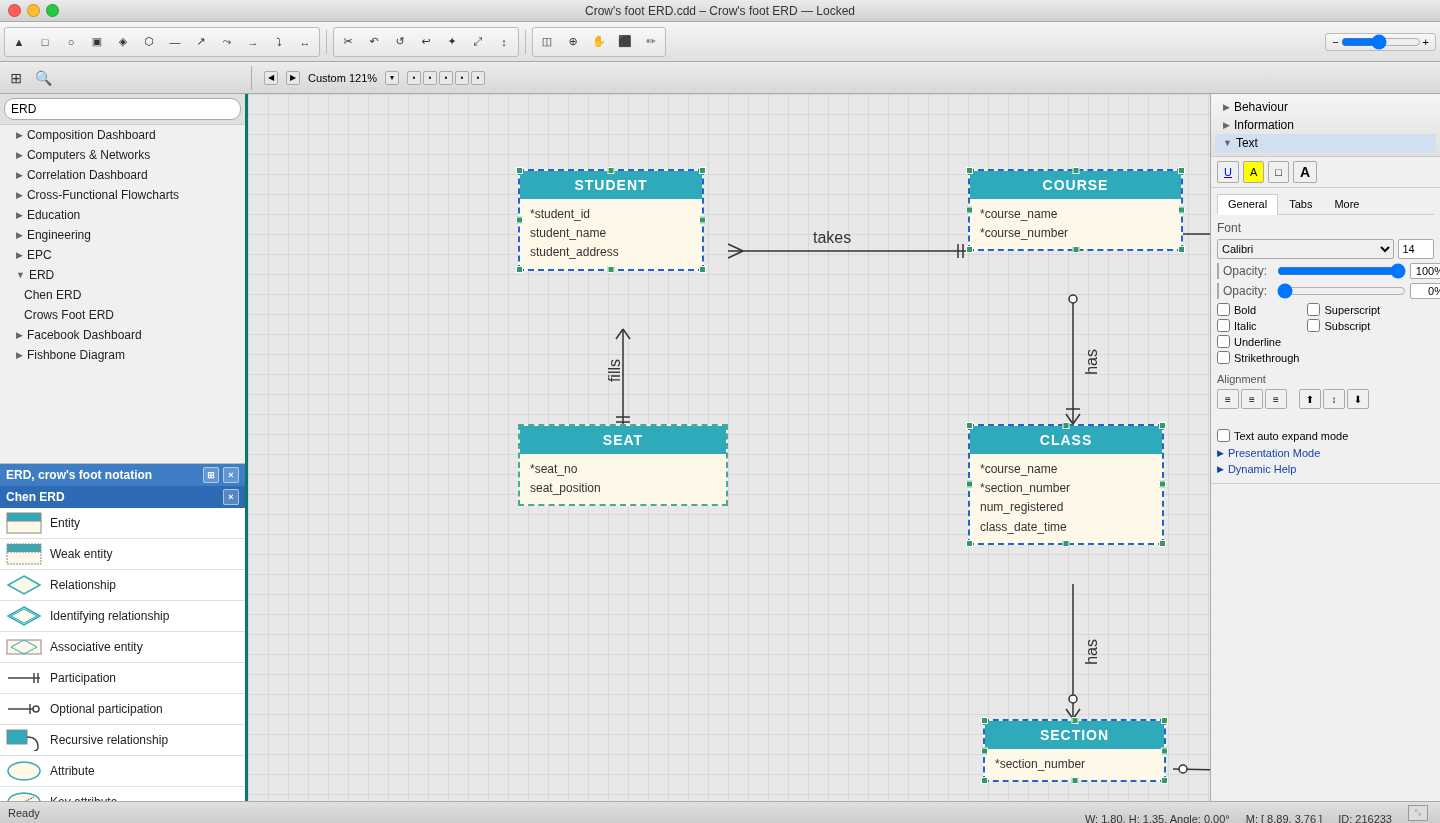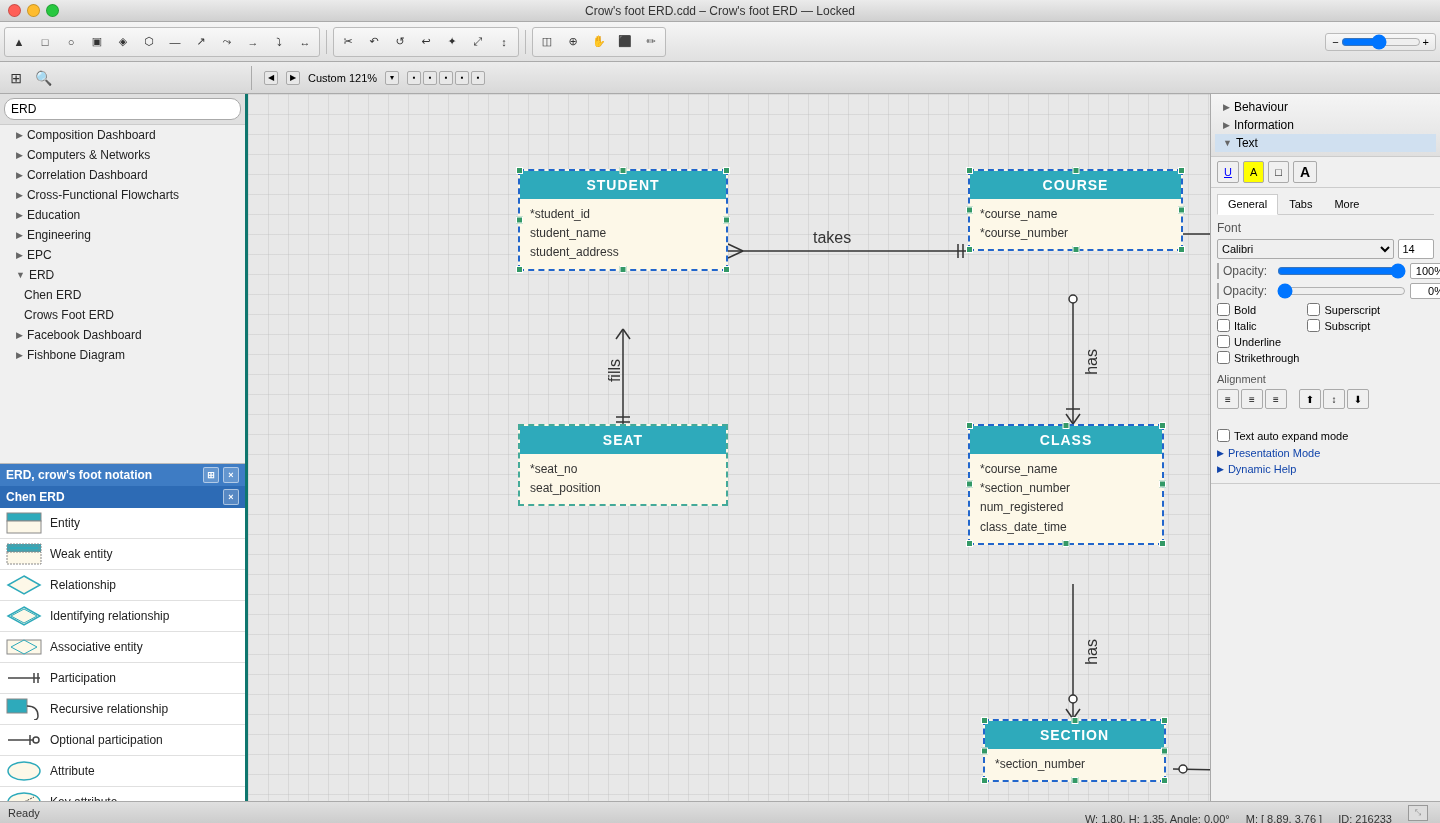--- a/index.html
+++ b/index.html
@@ -591,36 +591,36 @@
             <line x1="28" y1="6" x2="28" y2="16" stroke="#444" stroke-width="1.5"></line>
             <line x1="32" y1="6" x2="32" y2="16" stroke="#444" stroke-width="1.5"></line>
           </svg>
         </div>
         <span class="stencil-label">Participation</span>
       </div>
 
       <div class="stencil-item">
         <div class="stencil-icon">
           <svg width="36" height="22" viewBox="0 0 36 22">
-            <rect x="1" y="1" width="20" height="14" fill="#2eaabb" stroke="#888" stroke-width="1"></rect>
-            <path d="M21 8 Q32 8 32 18 Q32 22 28 22" fill="none" stroke="#444" stroke-width="1.5" marker-end="url(#arr)"></path>
-          </svg>
-        </div>
-        <span class="stencil-label">Recursive relationship</span>
-      </div>
-
-      <div class="stencil-item">
-        <div class="stencil-icon">
-          <svg width="36" height="22" viewBox="0 0 36 22">
             <line x1="2" y1="11" x2="28" y2="11" stroke="#444" stroke-width="1.5"></line>
             <circle cx="30" cy="11" r="3" fill="none" stroke="#444" stroke-width="1.5"></circle>
             <line x1="24" y1="6" x2="24" y2="16" stroke="#444" stroke-width="1.5"></line>
           </svg>
         </div>
         <span class="stencil-label">Optional participation</span>
+      </div>
+
+      <div class="stencil-item">
+        <div class="stencil-icon">
+          <svg width="36" height="22" viewBox="0 0 36 22">
+            <rect x="1" y="1" width="20" height="14" fill="#2eaabb" stroke="#888" stroke-width="1"></rect>
+            <path d="M21 8 Q32 8 32 18 Q32 22 28 22" fill="none" stroke="#444" stroke-width="1.5" marker-end="url(#arr)"></path>
+          </svg>
+        </div>
+        <span class="stencil-label">Recursive relationship</span>
       </div>
 
       <div class="stencil-item">
         <div class="stencil-icon">
           <svg width="36" height="22" viewBox="0 0 36 22">
             <ellipse cx="18" cy="11" rx="16" ry="9" fill="#fdf8e8" stroke="#2eaabb" stroke-width="1.5"></ellipse>
           </svg>
         </div>
         <span class="stencil-label">Attribute</span>
       </div>
@@ -681,21 +681,21 @@
         <line x1="1183" y1="672" x2="1183" y2="688" stroke="#333" stroke-width="1.5"></line>
 
         <line x1="930" y1="140" x2="1060" y2="140" stroke="#333" stroke-width="1.5"></line>
       </svg>
 
       <div class="connector-label" style="left:565px; top:135px;">takes</div>
       <div class="connector-label" style="left:358px; top:265px; writing-mode:vertical-lr; transform:rotate(180deg);">fills</div>
       <div class="connector-label" style="left:835px; top:255px; writing-mode:vertical-lr; transform:rotate(180deg);">has</div>
       <div class="connector-label" style="left:835px; top:545px; writing-mode:vertical-lr; transform:rotate(180deg);">has</div>
 
-      <div class="erd-entity entity-selected" style="left:270px; top:75px; width:210px;">
+      <div class="erd-entity entity-selected" style="left:270px; top:75px; width:186px;">
         <div class="entity-header">STUDENT</div>
         <div class="entity-body">
           *student_id<br>student_name<br>student_address
         </div>
 
         <div class="sel-handle" style="top:-4px; left:-4px;"></div>
         <div class="sel-handle" style="top:-4px; left:50%; transform:translateX(-50%);"></div>
         <div class="sel-handle" style="top:-4px; right:-4px;"></div>
         <div class="sel-handle" style="top:50%; left:-4px; transform:translateY(-50%);"></div>
         <div class="sel-handle" style="top:50%; right:-4px; transform:translateY(-50%);"></div>

